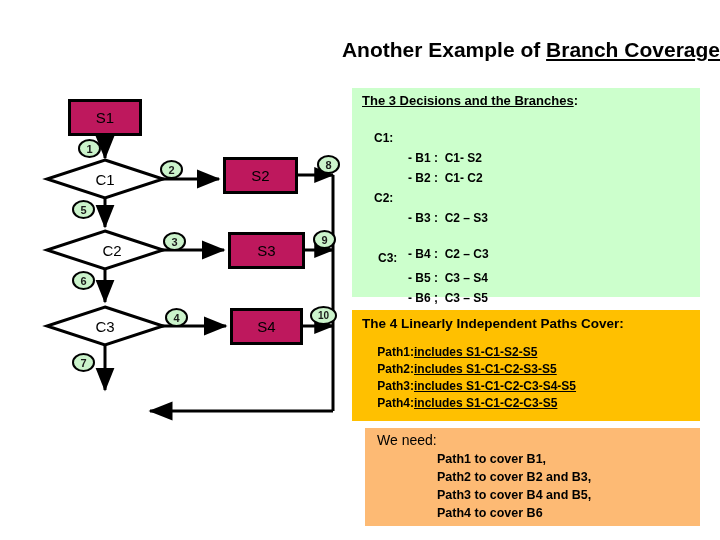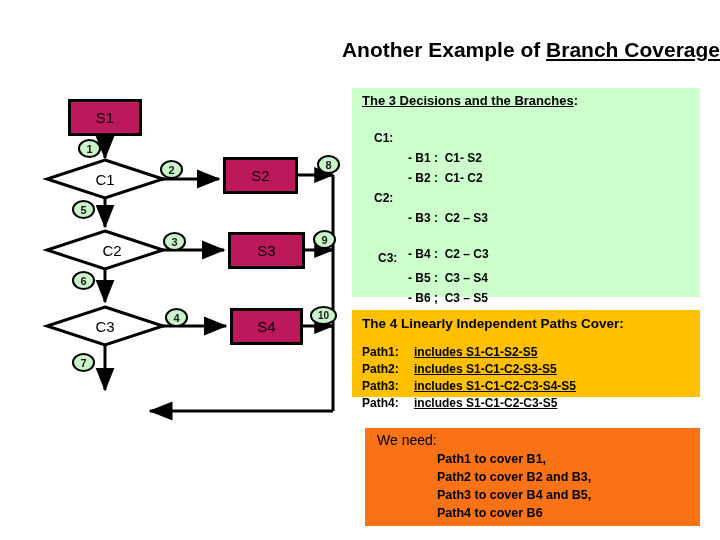--- a/index.html
+++ b/index.html
@@ -86,41 +86,42 @@
     color: #1a1a1a;
     z-index: 5;
     font-family: "Liberation Sans", sans-serif;
   }
   .edge-label.wide { width: 27px; font-size: 10px; }
 
   
   .panel {
     position: absolute;
     box-sizing: border-box;
+    text-align: right;
   }
   #panel-decisions {
     left: 352px;
     top: 88px;
     width: 348px;
     height: 209px;
     background: #ccffcc;
   }
   #panel-paths {
     left: 352px;
     top: 310px;
     width: 348px;
-    height: 87px;
+    height: 111px;
     background: #ffc000;
   }
   #panel-need {
     left: 365px;
     top: 428px;
     width: 335px;
     height: 98px;
-    background: #f97316;
+    background: #fdba74;
   }
 
   .panel-head {
     font-size: 13px;
     font-weight: bold;
     color: #000000;
   }
   .panel-head .u { text-decoration: underline; }
 
   #panel-decisions .panel-head {

